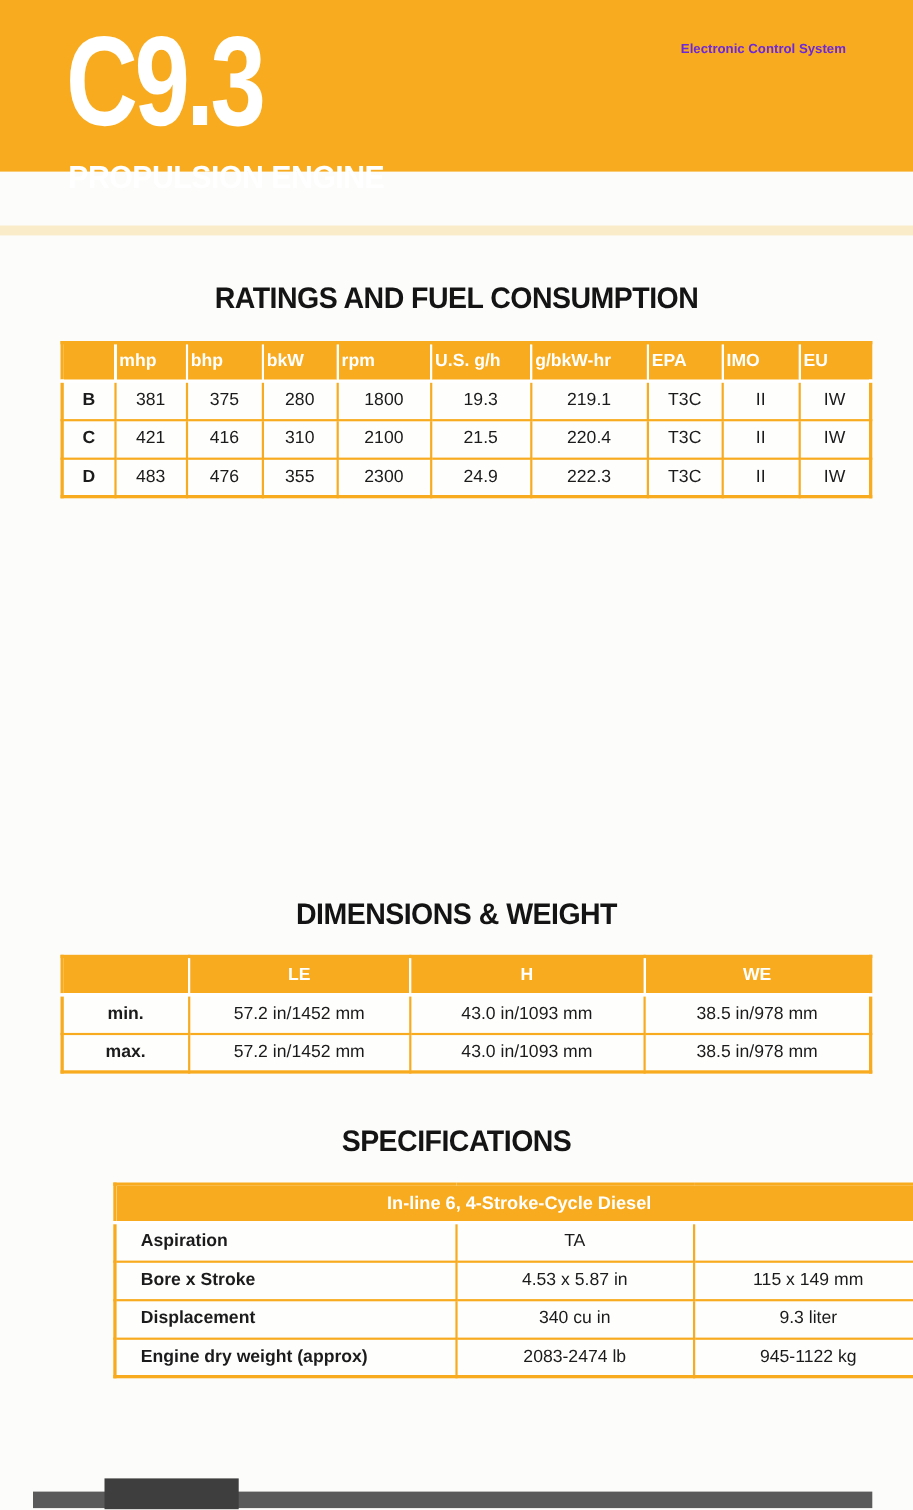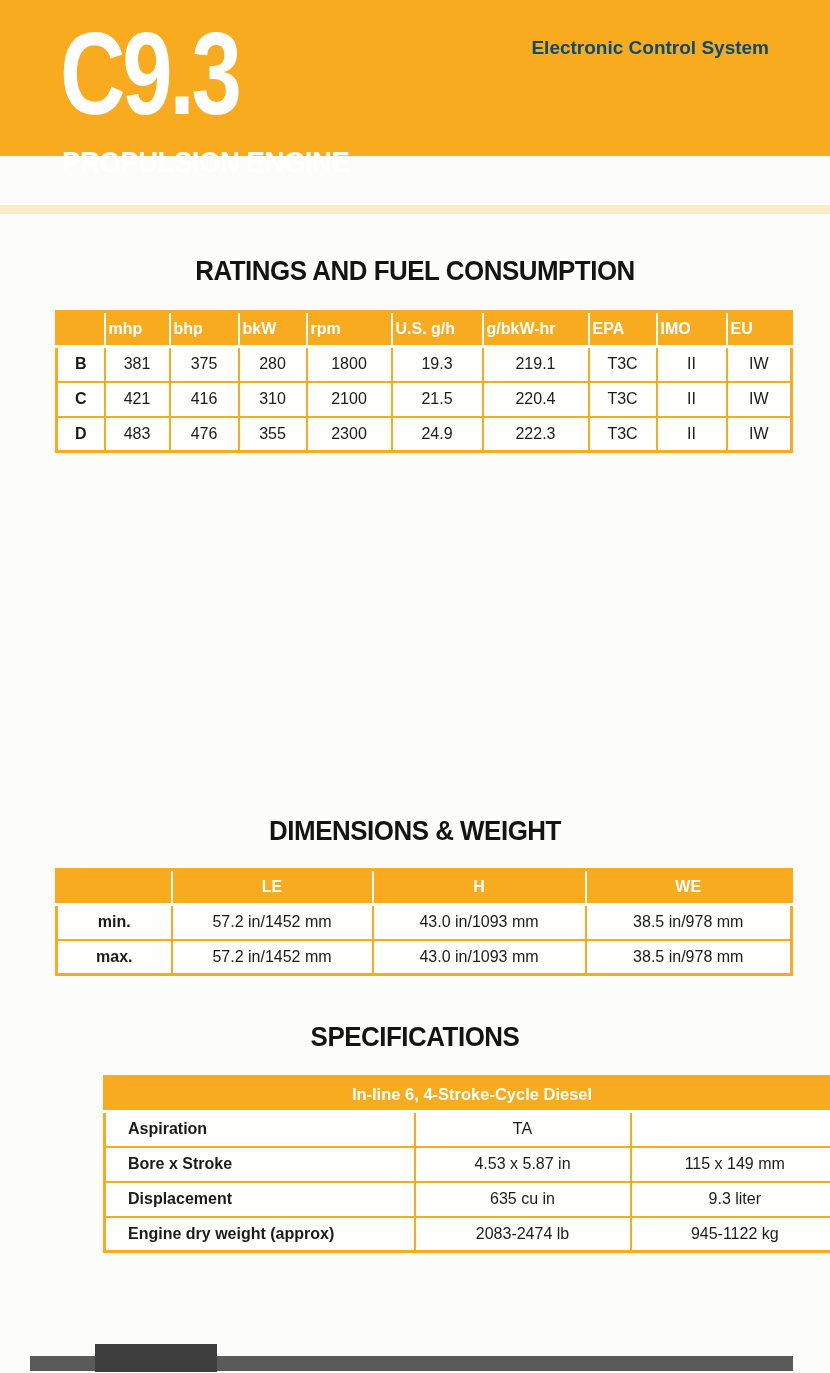--- a/index.html
+++ b/index.html
@@ -16,21 +16,21 @@
   body{width:830px;font-family:"Liberation Sans",sans-serif;color:var(--ink);}
   .page{position:relative;width:830px;height:1373px;background:var(--pagebg);overflow:hidden;}
 
   
   .banner{position:absolute;top:0;left:0;width:830px;height:156px;background:var(--brand);}
   .banner-strip{position:absolute;top:205px;left:0;width:830px;height:9px;background:var(--strip);}
   .model{position:absolute;left:60px;top:16px;font-size:116px;line-height:1.0;font-weight:bold;
          color:#fff;letter-spacing:-4px;transform:scaleX(.78);transform-origin:left top;white-space:nowrap;}
   .product-line{position:absolute;left:62px;top:146px;font-size:29px;font-weight:bold;color:#fff;
          letter-spacing:-0.5px;transform:scaleX(.95);transform-origin:left top;white-space:nowrap;}
-  .system-label{position:absolute;top:37px;right:61px;font-size:19px;font-weight:bold;color:#0c4a6e;white-space:nowrap;}
+  .system-label{position:absolute;top:37px;right:61px;font-size:12px;font-weight:bold;color:#6d28d9;white-space:nowrap;}
 
   
   .section-title{position:absolute;left:0;width:830px;text-align:center;font-size:27px;font-weight:bold;
          color:#141414;letter-spacing:-0.5px;transform:scaleX(.96);}
   #ratings-title{top:256px;}
   #dimensions-title{top:816px;}
   #specs-title{top:1022px;}
 
   
   table.t{position:absolute;left:55px;width:735px;border-collapse:collapse;table-layout:fixed;
@@ -186,21 +186,21 @@
           <td>TA</td>
           <td></td>
         </tr>
         <tr>
           <td class="spec-label">Bore x Stroke</td>
           <td>4.53 x 5.87 in</td>
           <td>115 x 149 mm</td>
         </tr>
         <tr>
           <td class="spec-label">Displacement</td>
-          <td>635 cu in</td>
+          <td>340 cu in</td>
           <td>9.3 liter</td>
         </tr>
         <tr>
           <td class="spec-label">Engine dry weight (approx)</td>
           <td>2083-2474 lb</td>
           <td>945-1122 kg</td>
         </tr>
       </tbody>
   </table>
 

